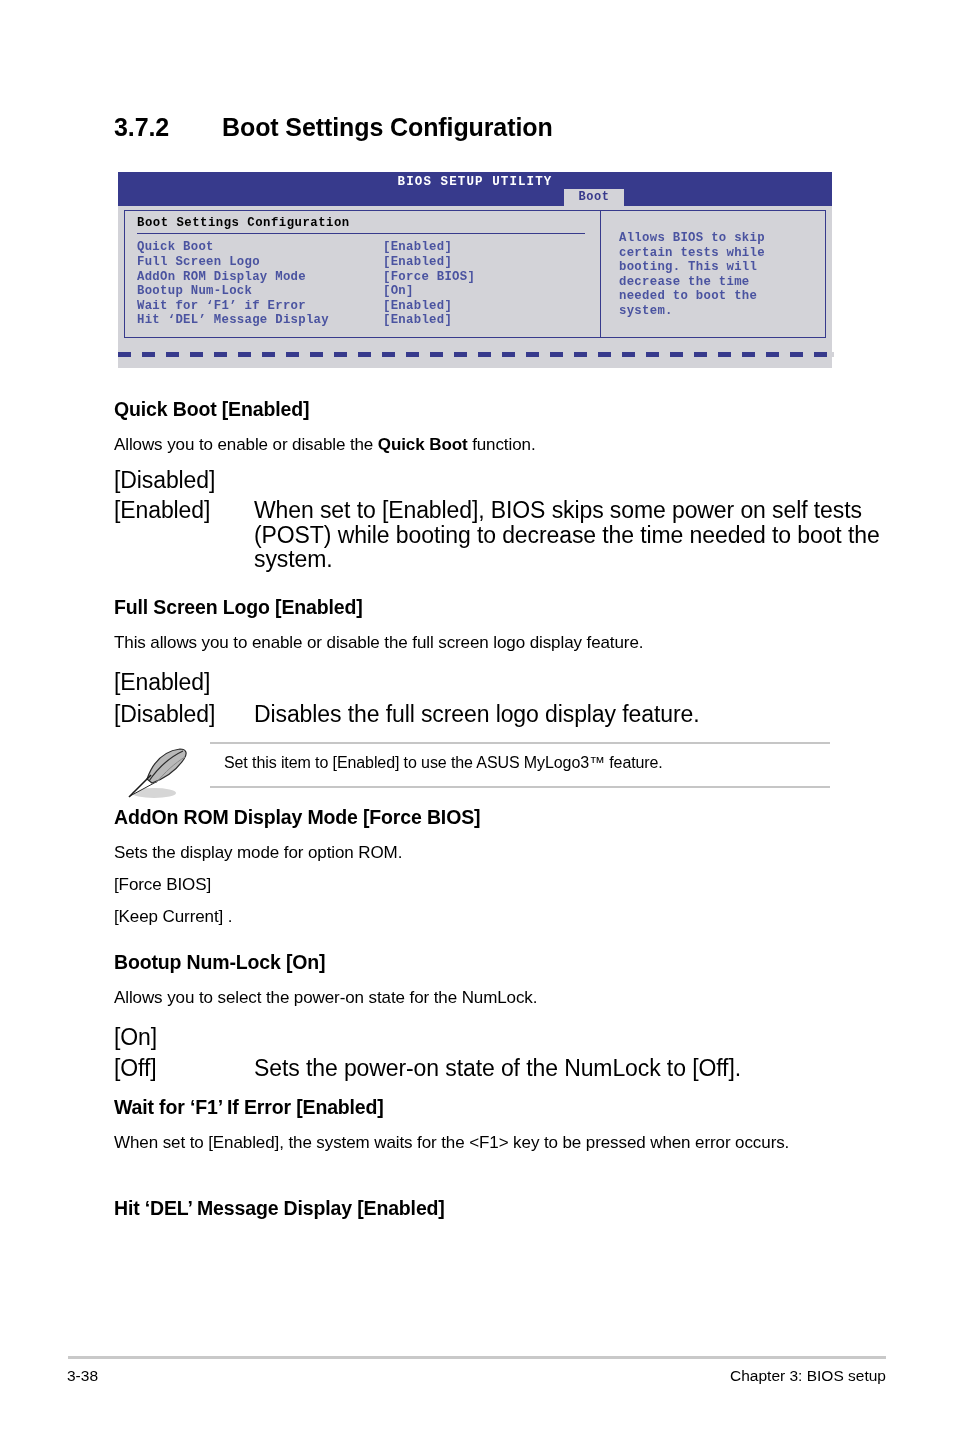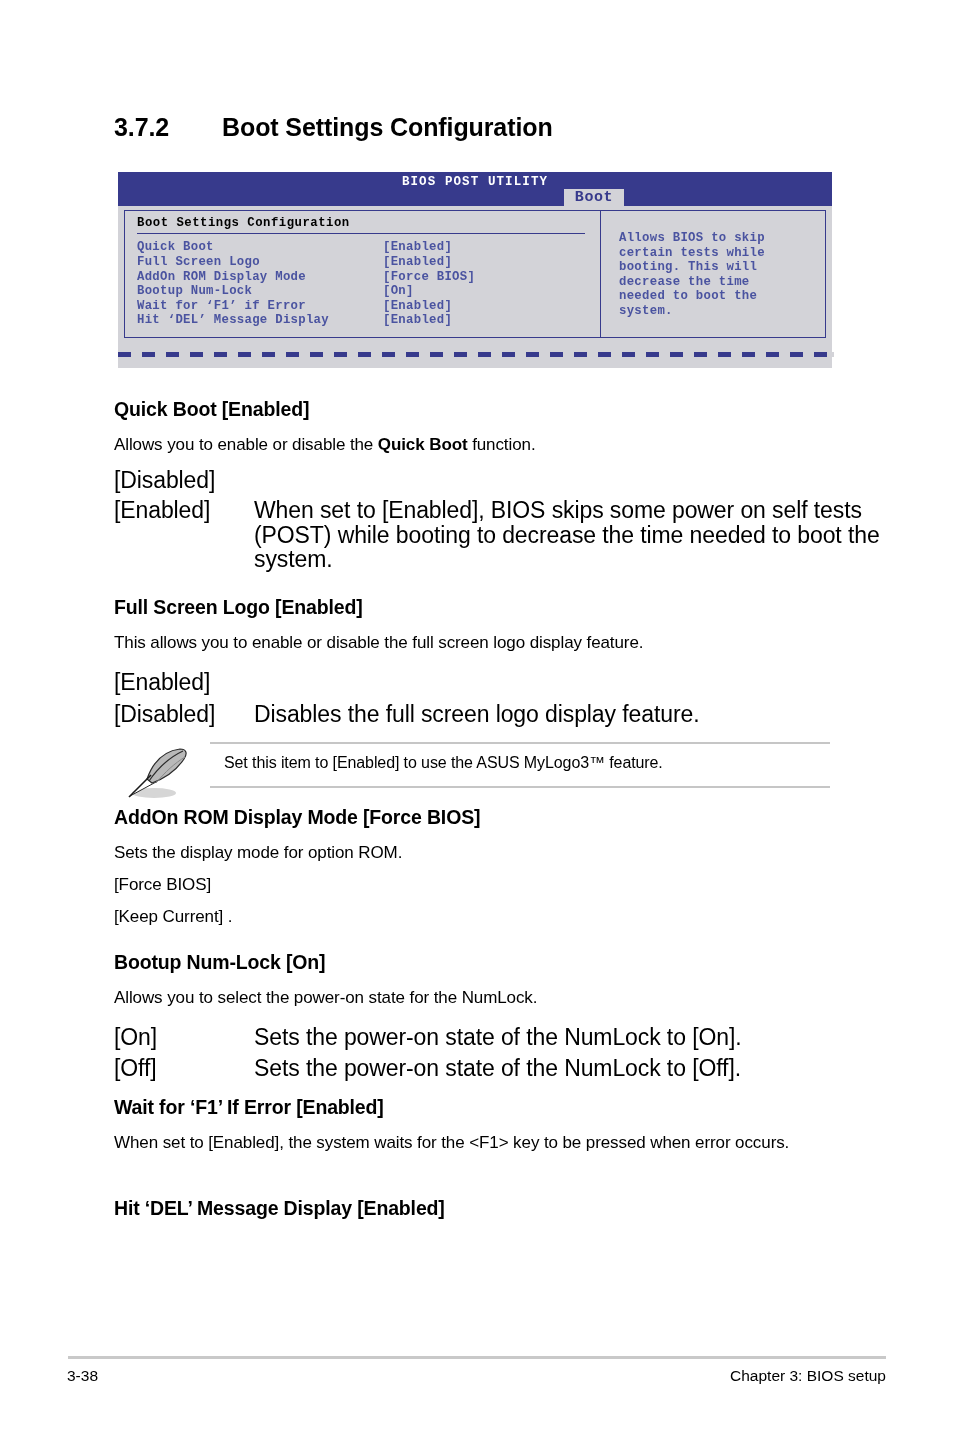--- a/index.html
+++ b/index.html
@@ -64,21 +64,21 @@
   .bios-tab {
     position: absolute;
     left: 446px;
     top: 17px;
     width: 60px;
     height: 17px;
     background: #d3d3d8;
     color: #373a8c;
     font-family: "Liberation Mono", monospace;
     font-weight: bold;
-    font-size: 15px;
+    font-size: 12px;
     letter-spacing: 0.6px;
     text-align: center;
     line-height: 17px;
   }
   .bios-body {
     position: relative;
     background: #d3d3d8;
     height: 138px;
     padding-top: 6px;
   }
@@ -242,21 +242,21 @@
 <div class="page">
 
   <div class="sec-head">
     <span class="sec-num">3.7.2</span>
     <span class="sec-title">Boot Settings Configuration</span>
   </div>
 
   <div class="bios">
 
     <div class="bios-header">
-      <div class="bios-title">BIOS POST UTILITY</div>
+      <div class="bios-title">BIOS SETUP UTILITY</div>
       <div class="bios-tab">Boot</div>
     </div>
 
     <div class="bios-body">
       <div class="bios-panels">
 
         <div class="bios-left">
           <div class="bios-section-title">Boot Settings Configuration</div>
           <div class="bios-rule"></div>
 
@@ -324,21 +324,20 @@
   <div class="h3" style="top:806px">AddOn ROM Display Mode [Force BIOS]</div>
   <div class="p" style="top:841px">Sets the display mode for option ROM.</div>
   <div class="p" style="top:873px">[Force BIOS]</div>
   <div class="p" style="top:905px">[Keep Current]  .</div>
 
   <div class="h3" style="top:951px">Bootup Num-Lock [On]</div>
   <div class="p" style="top:986px">Allows you to select the power-on state for the NumLock.</div>
 
   <div class="defrow" style="top:1025px">
     <span class="term">[On]</span>
-    <span class="desc">Sets the power-on state of the NumLock to [On].</span>
   </div>
   <div class="defrow" style="top:1056px">
     <span class="term">[Off]</span>
     <span class="desc">Sets the power-on state of the NumLock to [Off].</span>
   </div>
 
   <div class="h3" style="top:1096px">Wait for ‘F1’ If Error [Enabled]</div>
   <div class="p" style="top:1131px; width:740px">When set to [Enabled], the system waits for the &lt;F1&gt; key to be pressed when error occurs.</div>
 
   <div class="h3" style="top:1197px">Hit ‘DEL’ Message Display [Enabled]</div>

